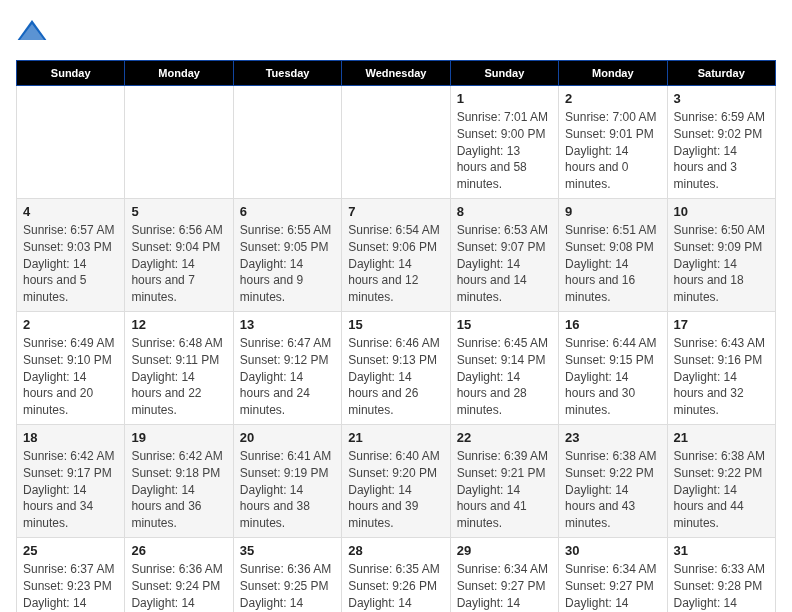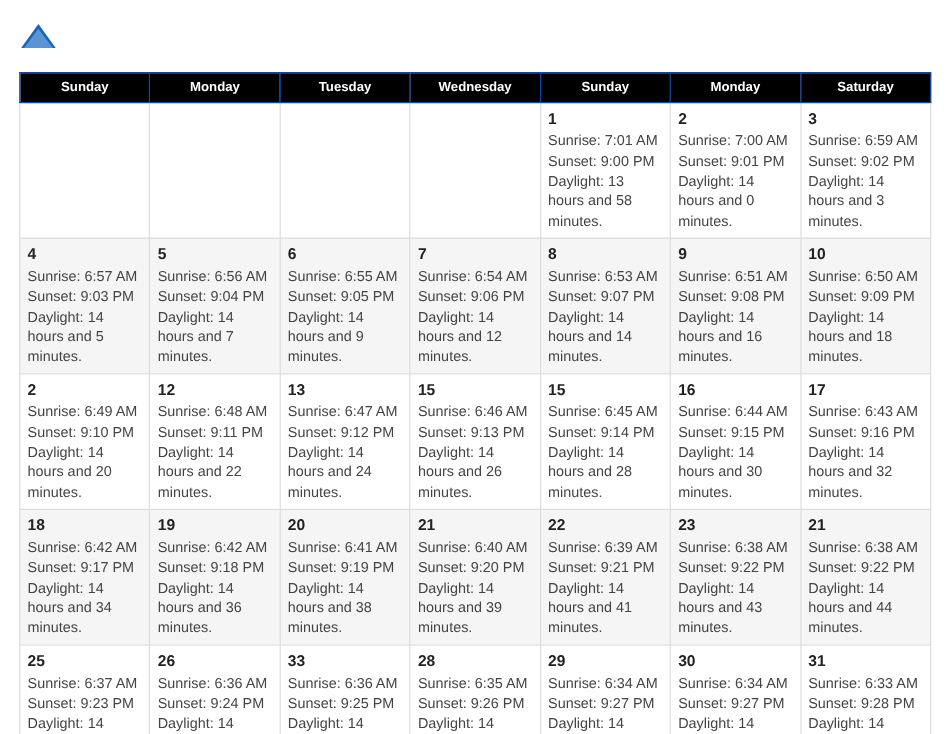--- a/index.html
+++ b/index.html
@@ -235,21 +235,21 @@
       <tr class="row-odd">
         <td>
           <span class="day-number">25</span>
           <div class="day-info">Sunrise: 6:37 AM<br>Sunset: 9:23 PM<br>Daylight: 14 hours and 46 minutes.</div>
         </td>
         <td>
           <span class="day-number">26</span>
           <div class="day-info">Sunrise: 6:36 AM<br>Sunset: 9:24 PM<br>Daylight: 14 hours and 47 minutes.</div>
         </td>
         <td>
-          <span class="day-number">33</span>
+          <span class="day-number">35</span>
           <div class="day-info">Sunrise: 6:36 AM<br>Sunset: 9:25 PM<br>Daylight: 14 hours and 49 minutes.</div>
         </td>
         <td>
           <span class="day-number">28</span>
           <div class="day-info">Sunrise: 6:35 AM<br>Sunset: 9:26 PM<br>Daylight: 14 hours and 50 minutes.</div>
         </td>
         <td>
           <span class="day-number">29</span>
           <div class="day-info">Sunrise: 6:34 AM<br>Sunset: 9:27 PM<br>Daylight: 14 hours and 52 minutes.</div>
         </td>

